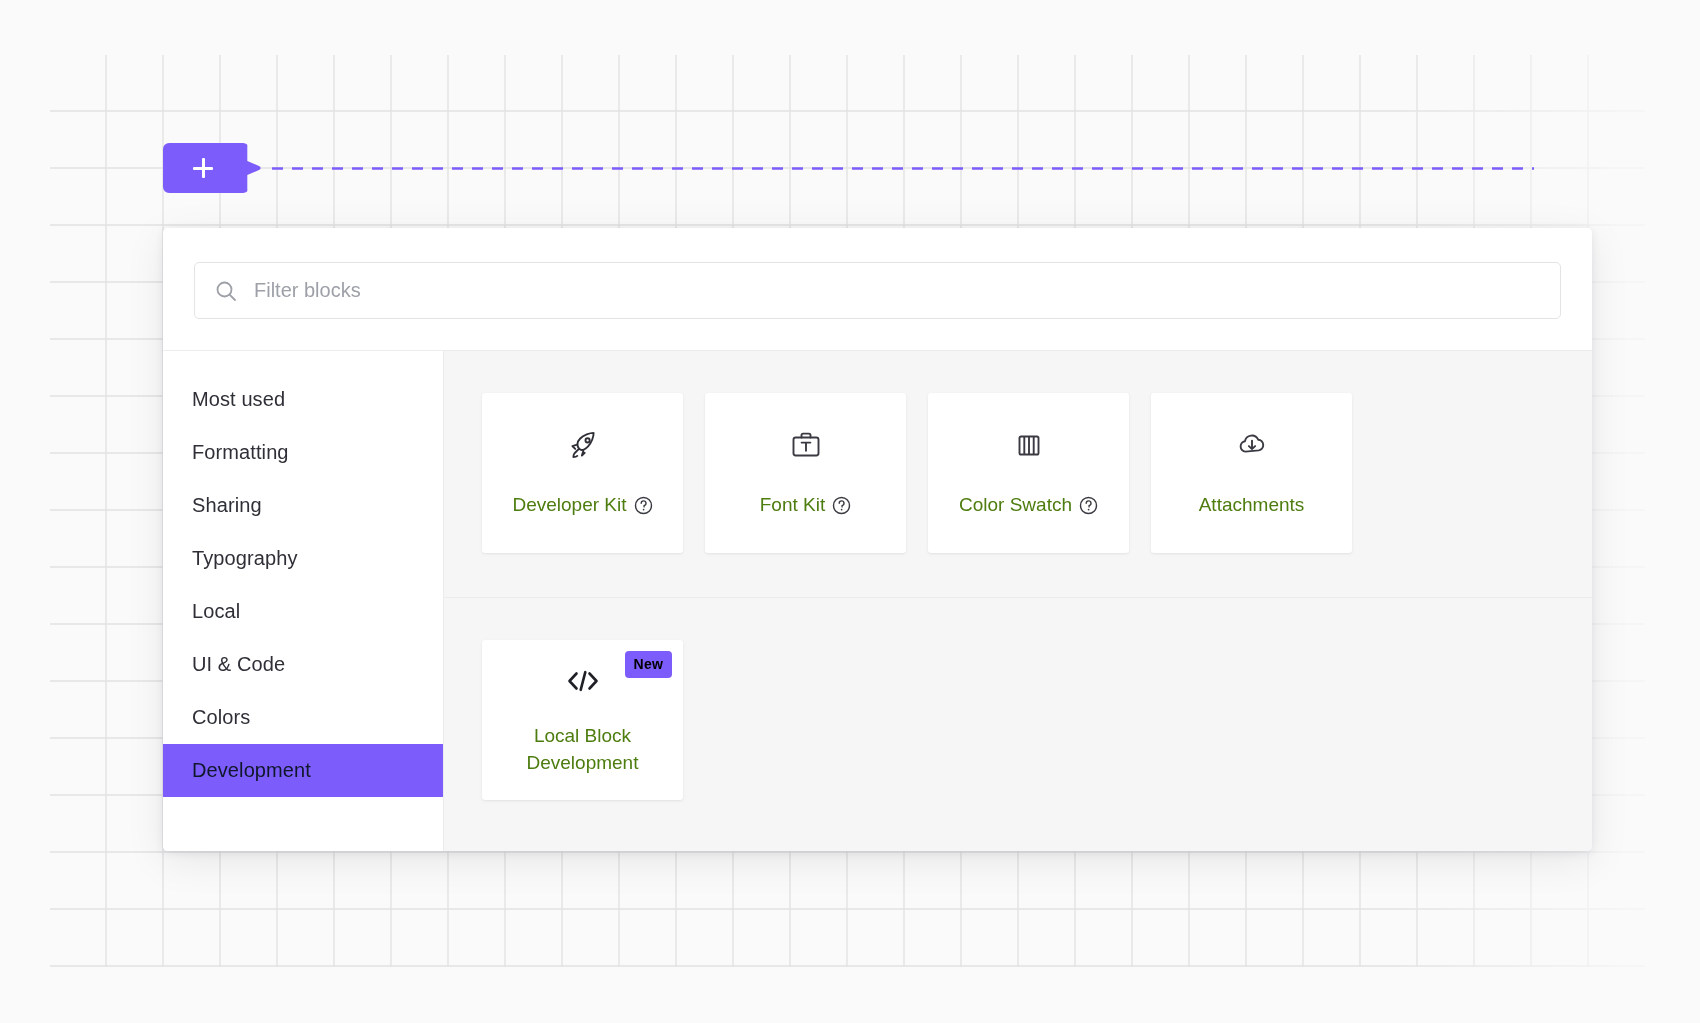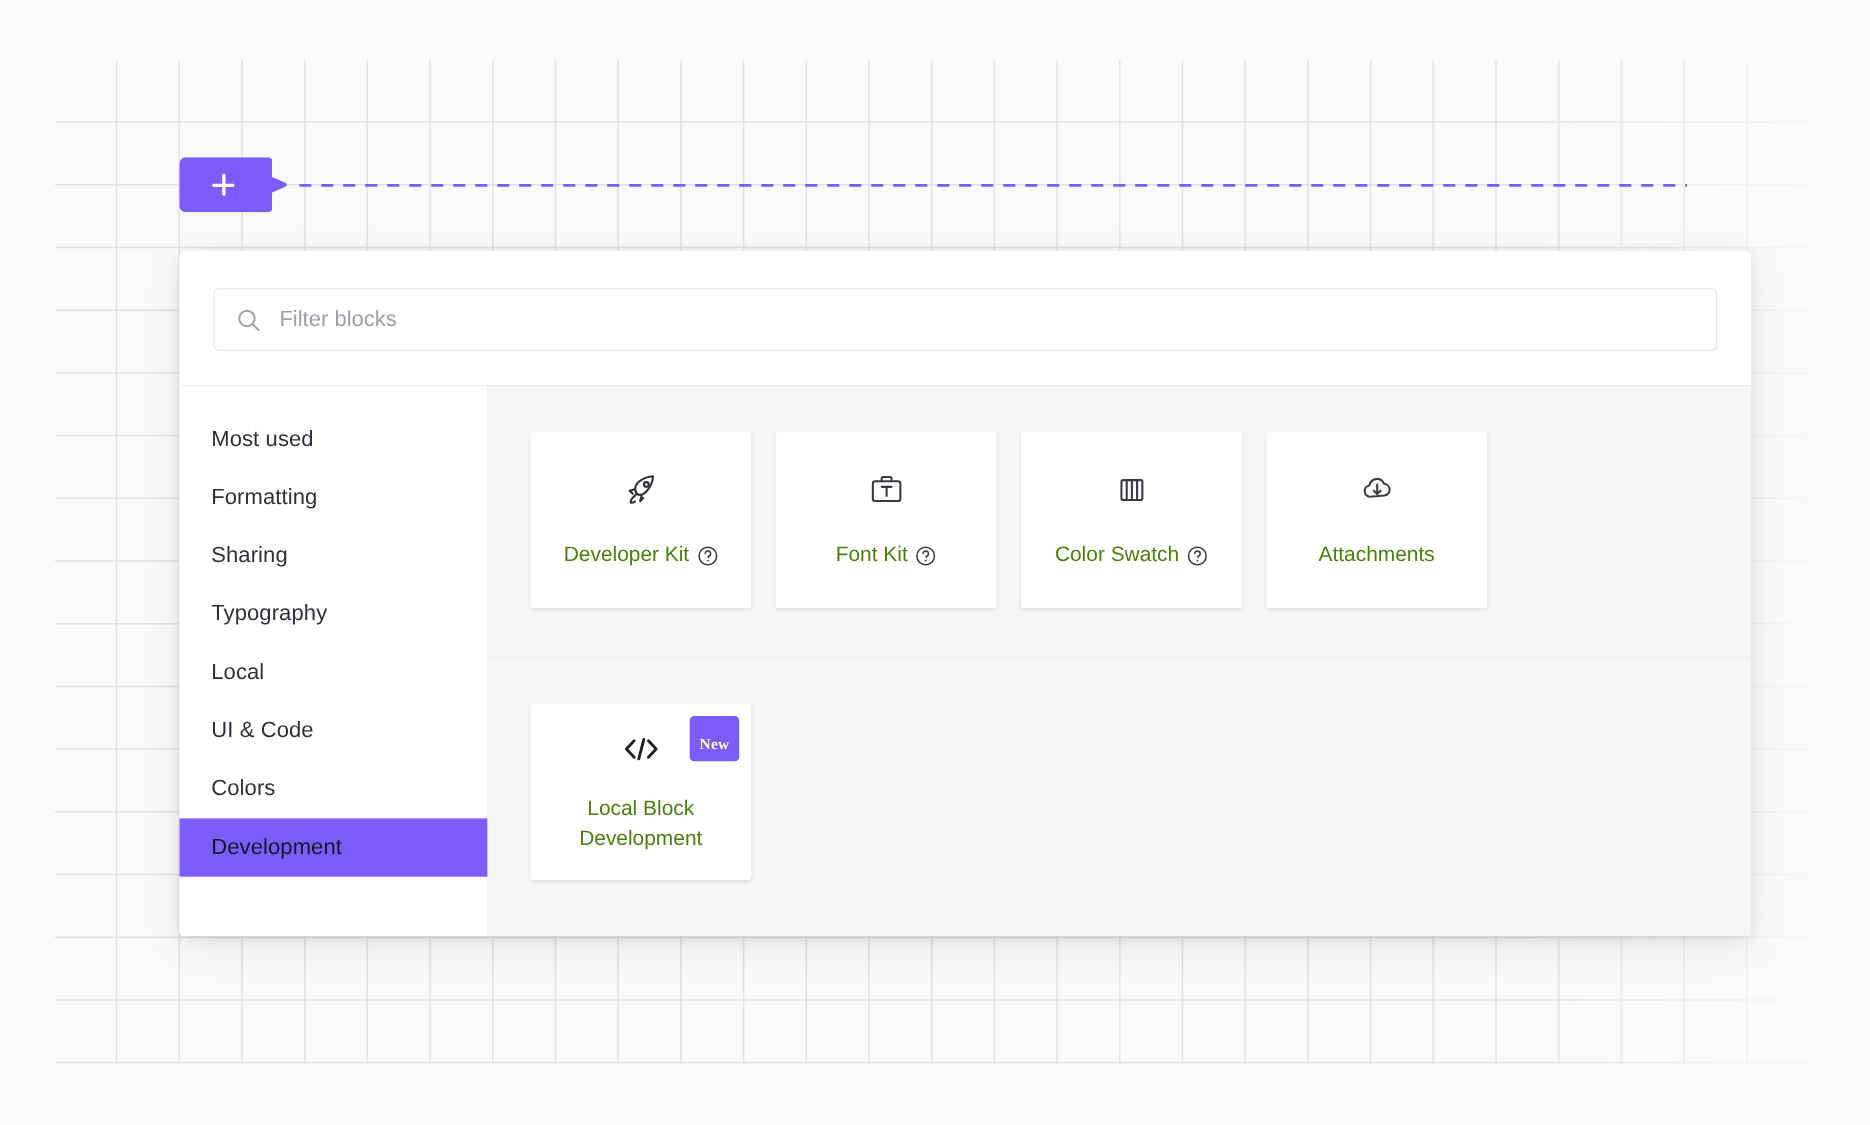--- a/index.html
+++ b/index.html
@@ -180,28 +180,27 @@
     justify-content: center;
     gap: 7px;
     flex-wrap: wrap;
   }
   .block-card .card-label-text { white-space: nowrap; }
   .help-icon { display: inline-flex; flex: 0 0 auto; }
   .new-badge {
     position: absolute;
     top: 11px; right: 11px;
     background: #7c5cfa;
-    color: #fef9c3;
+    color: #000000;
     font-size: 14px;
     font-weight: bold;
     line-height: 1;
-    padding: 20px 9px 7px 9px;
+    padding: 6px 9px 7px 9px;
     border-radius: 4px;
     letter-spacing: 0.2px;
-    font-family: Liberation Serif, serif;
   }
   .block-card.stacked .card-icon { margin-bottom: 24px; }
 </style>
 </head>
 <body>
 
 <div id="canvas">
 
   <svg id="grid-bg" viewBox="0 0 1700 1023" width="1700" height="1023" aria-hidden="true">
     <defs>

